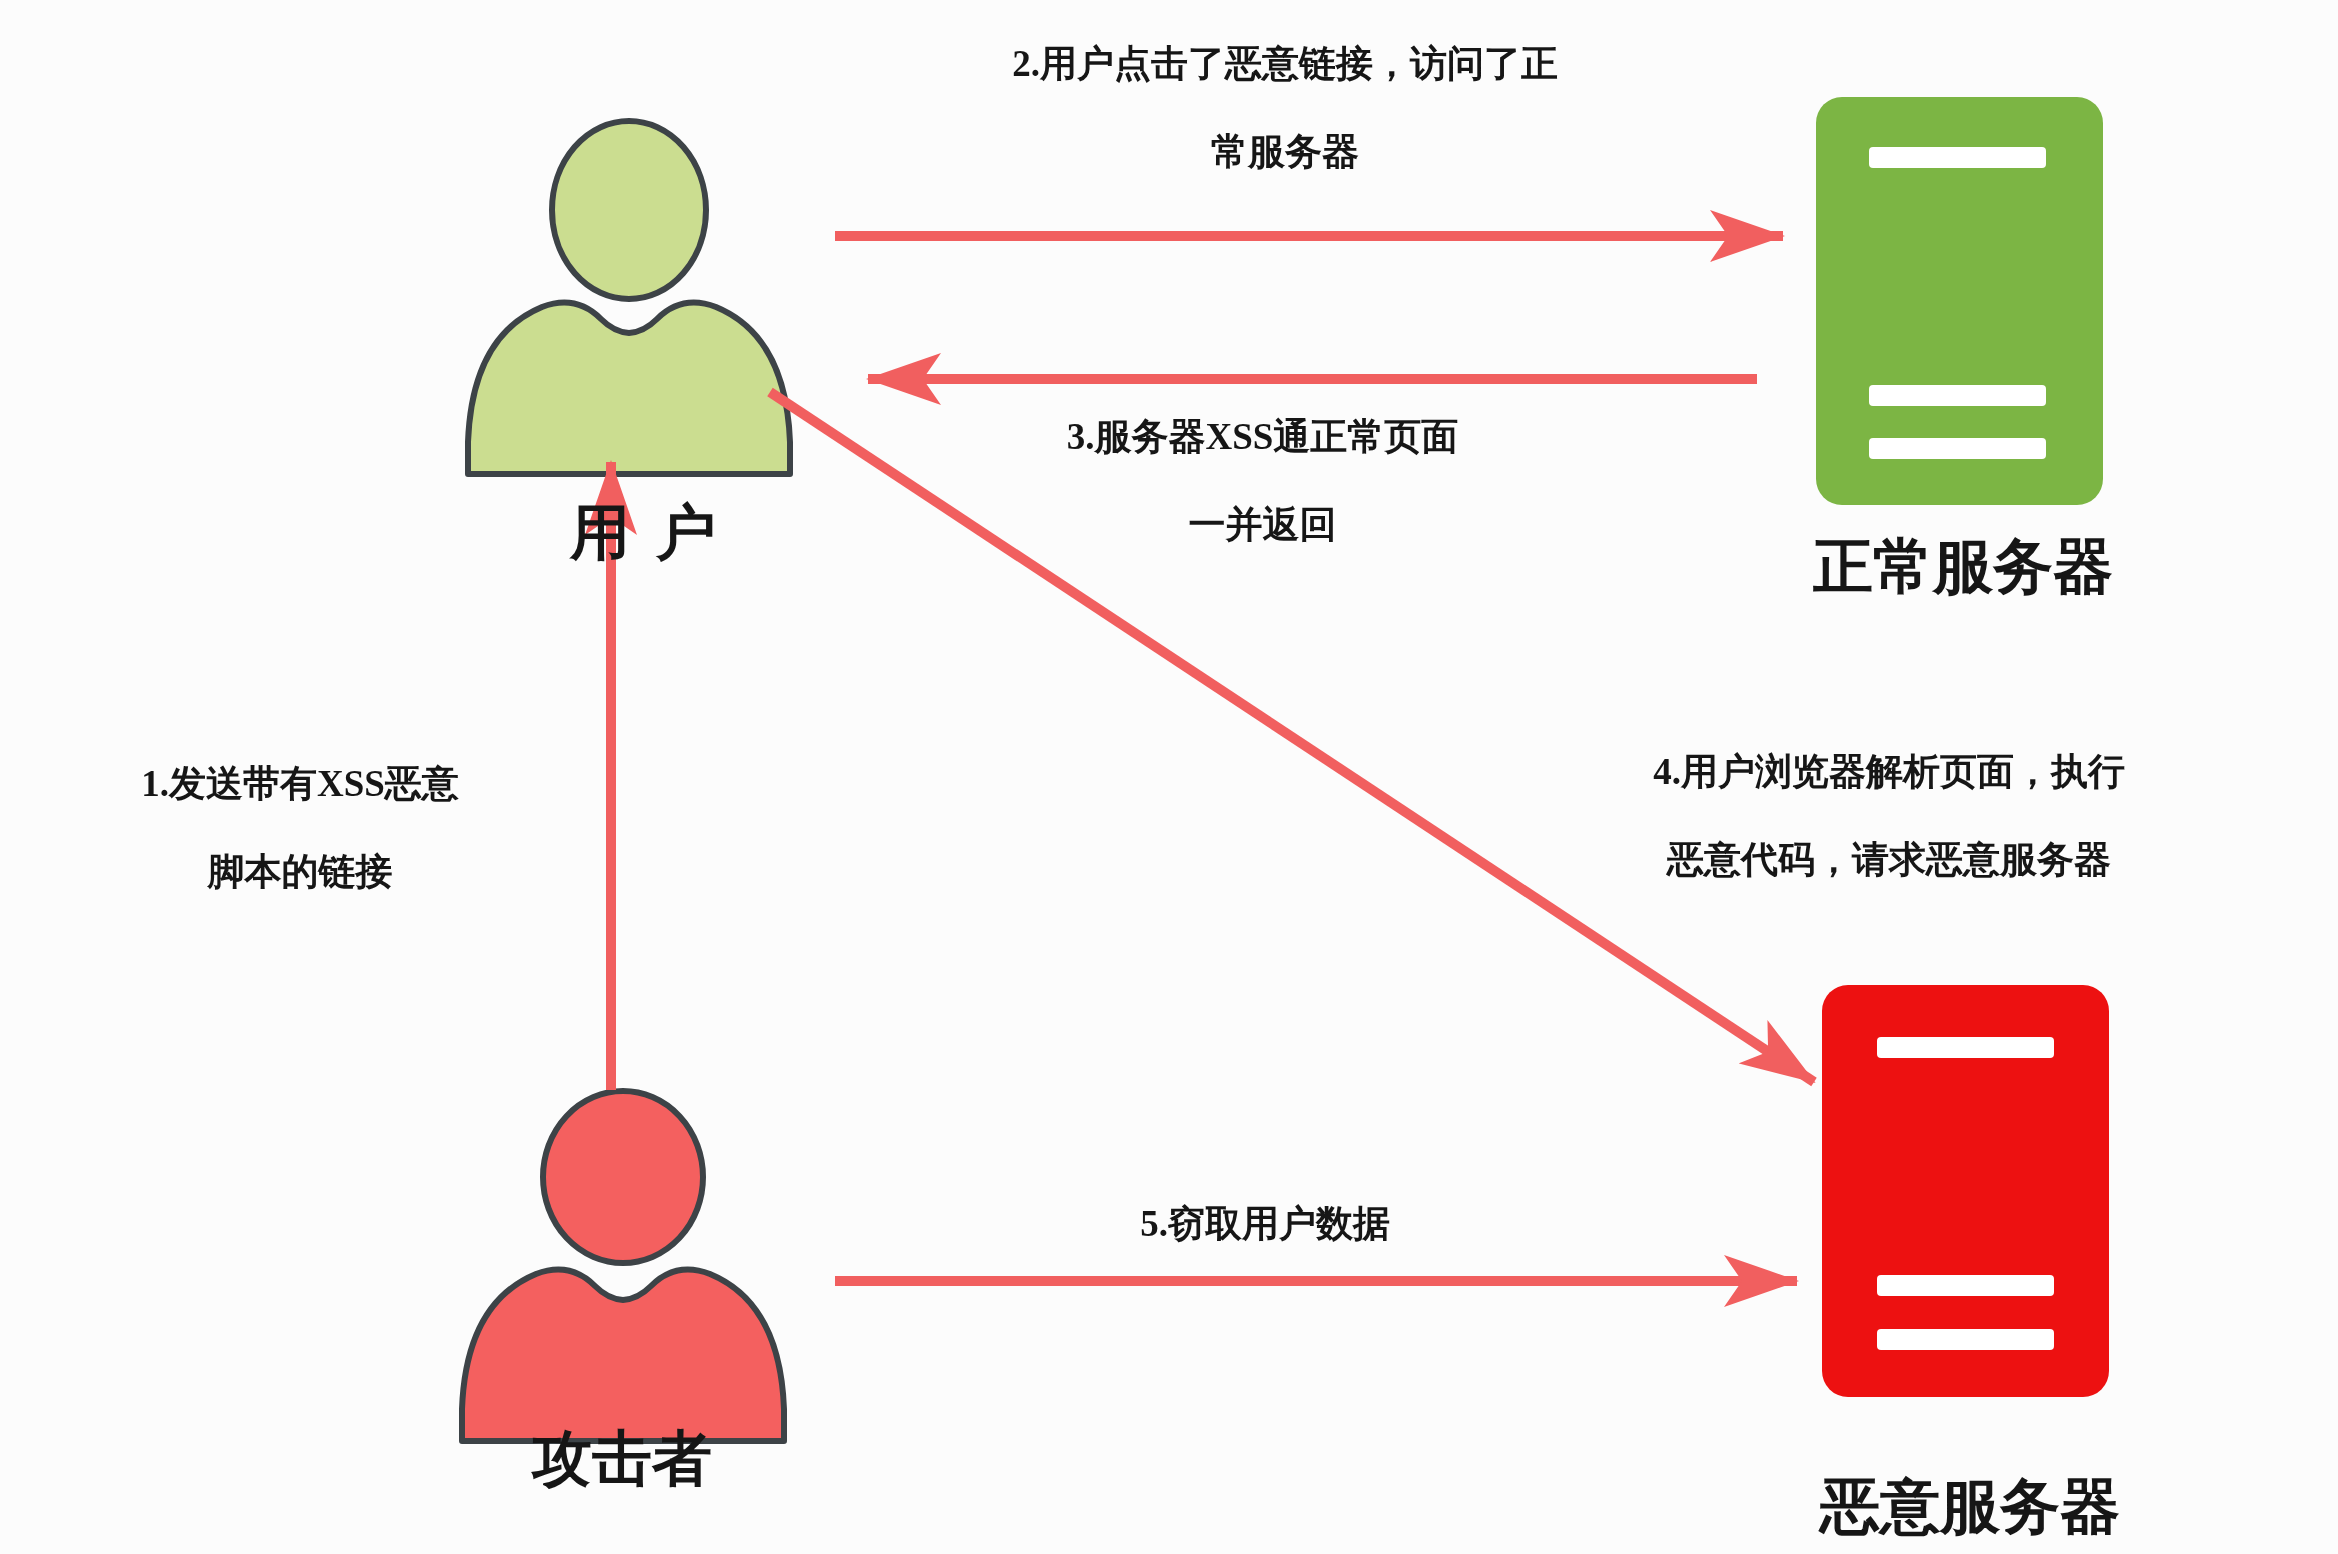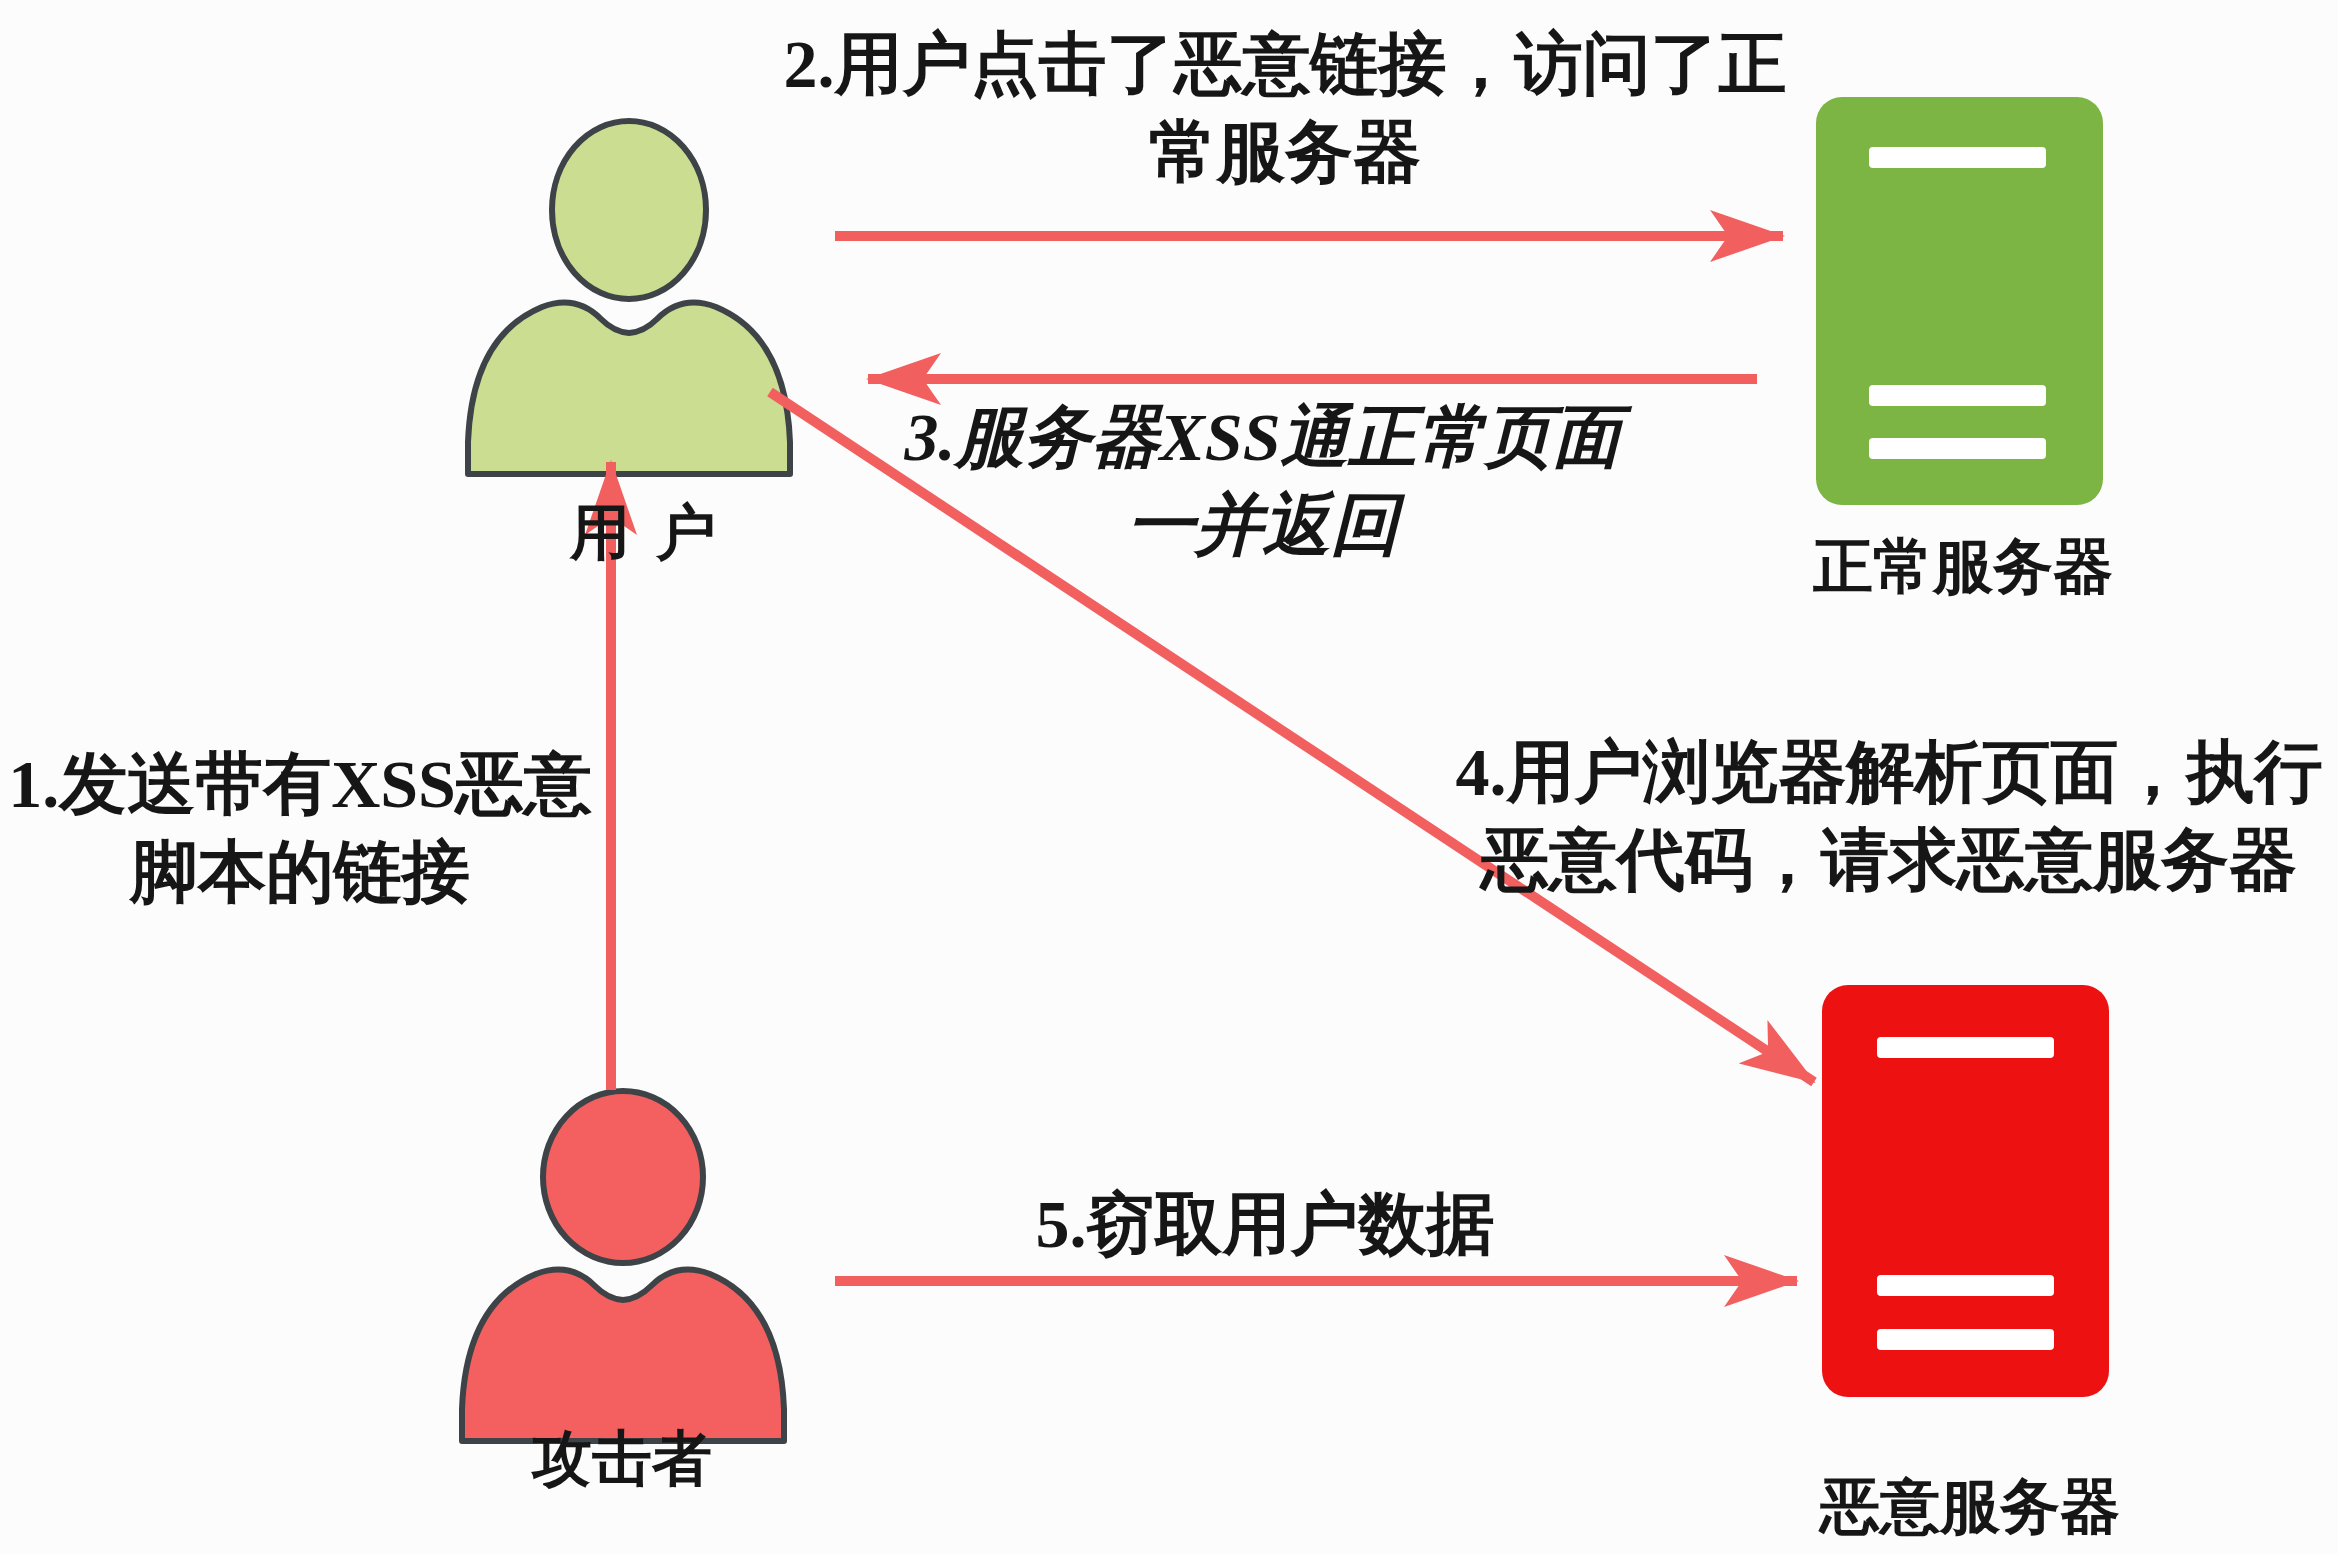--- a/index.html
+++ b/index.html
@@ -42,38 +42,38 @@
     stroke-linejoin: round;
   }
   .server-normal  { fill: var(--normal-server, #7cb544); }
   .server-malicious { fill: var(--malicious-server, #ed1111); }
   .server-slot { fill: var(--server-slot, #ffffff); }
   
   .step {
     position: absolute;
     text-align: center;
     font-weight: 700;
-    font-size: 68px;
+    font-size: 37px;
     line-height: 88px;
     color: var(--text, #161616);
     white-space: nowrap;
   }
   .actor-label {
     position: absolute;
     text-align: center;
     font-weight: 700;
     font-size: 60px;
     line-height: 70px;
     color: var(--text, #161616);
     white-space: nowrap;
   }
   .label-user { letter-spacing: 26px; padding-left: 26px; }
   .pos-step1 { left: -5px;  top: 740px;  width: 610px; }
   .pos-step2 { left: 755px; top: 20px;   width: 1060px; }
-  .pos-step3 { left: 880px; top: 393px;  width: 765px; font-style: italic; }
+  .pos-step3 { left: 880px; top: 393px;  width: 765px; }
   .pos-step4 { left: 1440px;top: 728px;  width: 898px; font-family: Liberation Serif, serif; }
   .pos-step5 { left: 965px; top: 1180px; width: 600px; text-align: center; }
   .pos-user      { left: 455px;  top: 498px;  width: 350px; text-align: center; }
   .pos-attacker  { left: 422px;  top: 1424px; width: 400px; }
   .pos-normal    { left: 1713px; top: 532px;  width: 500px; }
   .pos-malicious { left: 1720px; top: 1425px; width: 500px; margin-top: 47px; }
 </style>
 </head>
 <body>
 

